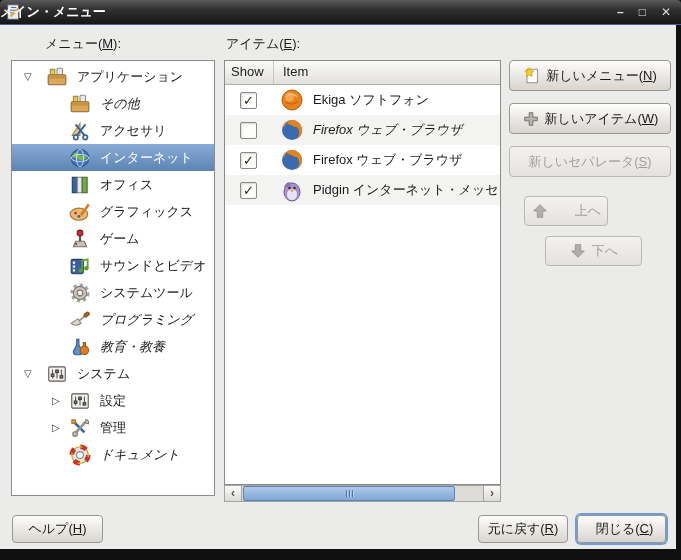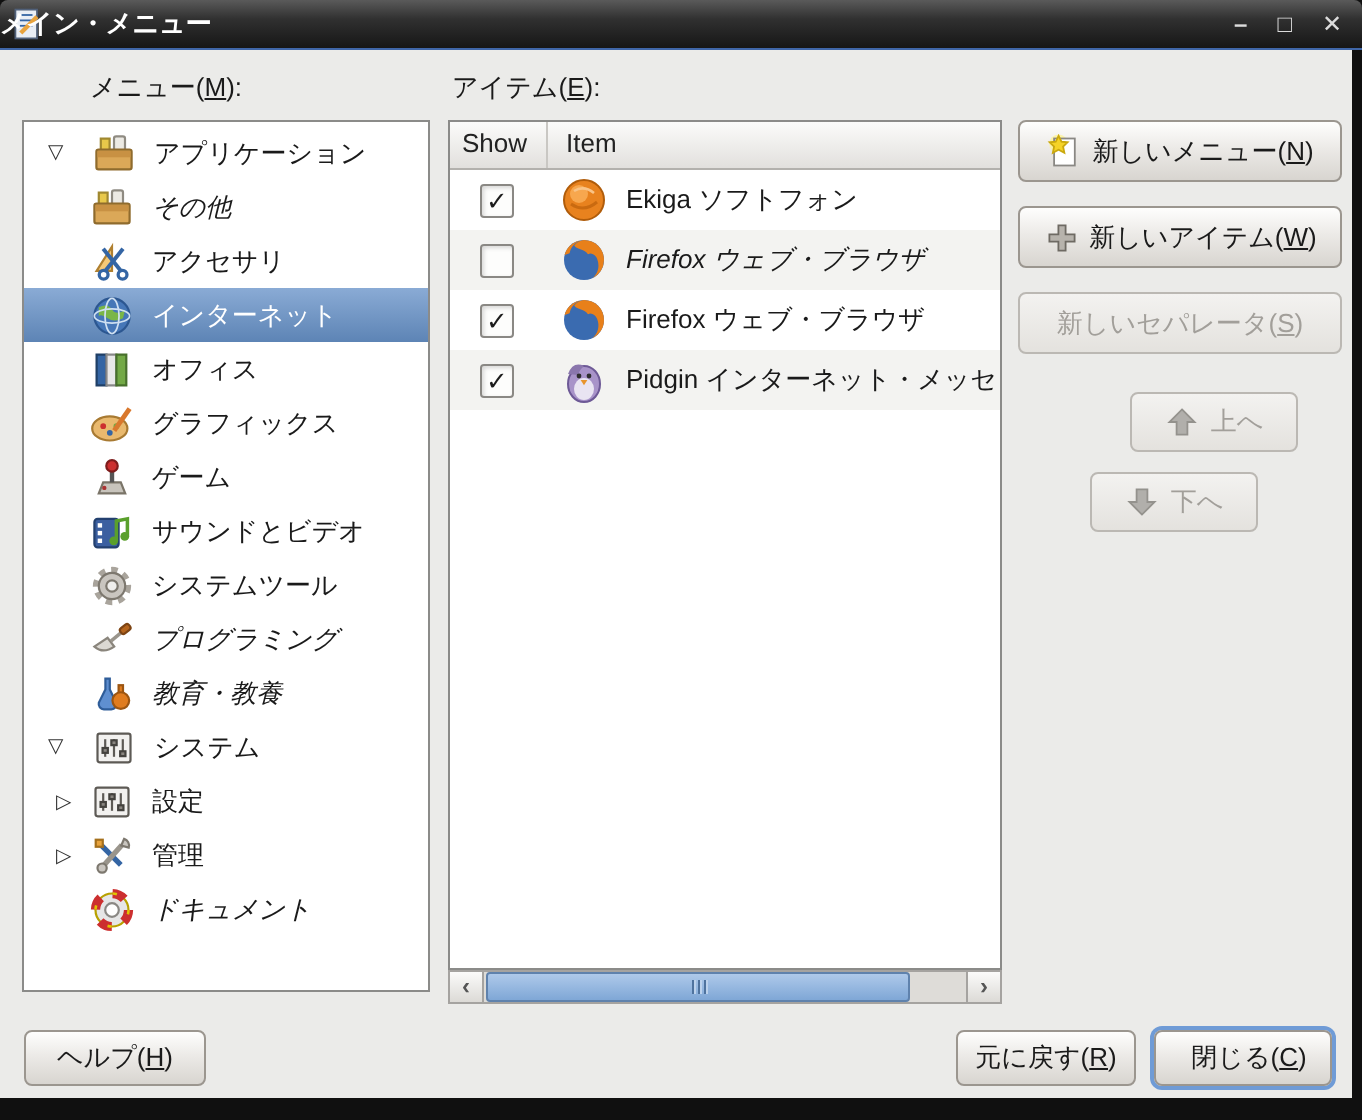--- a/index.html
+++ b/index.html
@@ -38,21 +38,21 @@
   .mn{text-decoration:underline;}
 
   
   .tree-panel{
     position:absolute;left:11px;top:35px;width:204px;height:436px;
     background:#ffffff;border:1px solid #8b8b89;box-sizing:border-box;
     overflow:hidden;padding-top:2px;
   }
   .tree-row{height:27px;display:flex;align-items:center;font-size:13px;color:#1a1a1a;white-space:nowrap;}
   .tree-row.lvl0{padding-left:12px;}
-  .tree-row.lvl1{padding-left:16px;font-family:Liberation Serif, serif;}
+  .tree-row.lvl1{padding-left:40px;}
   .expander{flex:0 0 22px;width:22px;font-size:10px;color:#333;}
   .tree-row.lvl1 .expander{flex:0 0 17px;width:17px;}
   .ticon{flex:0 0 22px;width:22px;height:22px;margin-right:9px;}
   .ticon svg{width:22px;height:22px;display:block;}
   .em{font-style:italic;}
   .tree-row.selected{background:linear-gradient(#8aabd5,#5d84b5);color:#ffffff;}
 
   
   .list-panel{
     position:absolute;left:224px;top:35px;width:277px;height:425px;
@@ -98,22 +98,22 @@
     font-size:13px;color:#1a1a1a;font-family:inherit;
     display:flex;align-items:center;justify-content:center;gap:5px;
     padding:0 6px;cursor:default;
   }
   .btn .bicon{width:18px;height:18px;}
   .btn .bicon svg{width:18px;height:18px;display:block;}
   .btn.disabled{color:#a29f9a;background:linear-gradient(#f3f2f0,#e4e2de);border-color:#bbb8b3;}
   #btn-new-menu{left:509px;top:35px;width:162px;height:31px;justify-content:center;}
   #btn-new-item{left:509px;top:78px;width:162px;height:31px;}
   #btn-new-separator{left:509px;top:121px;width:162px;height:31px;}
-  #btn-move-up{left:565px;top:171px;width:84px;height:30px;}
-  #btn-move-down{left:545px;top:211px;width:84px;height:30px;}
+  #btn-move-up{left:524px;top:171px;width:84px;height:30px;justify-content:space-between;}
+  #btn-move-down{left:545px;top:211px;width:97px;height:30px;}
   #btn-help{left:12px;top:490px;width:91px;height:28px;}
   #btn-revert{left:478px;top:490px;width:90px;height:28px;}
   #btn-close{left:577px;top:490px;width:89px;height:28px;box-shadow:0 0 0 2px #6f9bd6;padding-left:12px;}
 </style>
 </head>
 <body>
 
 <div class="window">
 
   <div class="titlebar">

